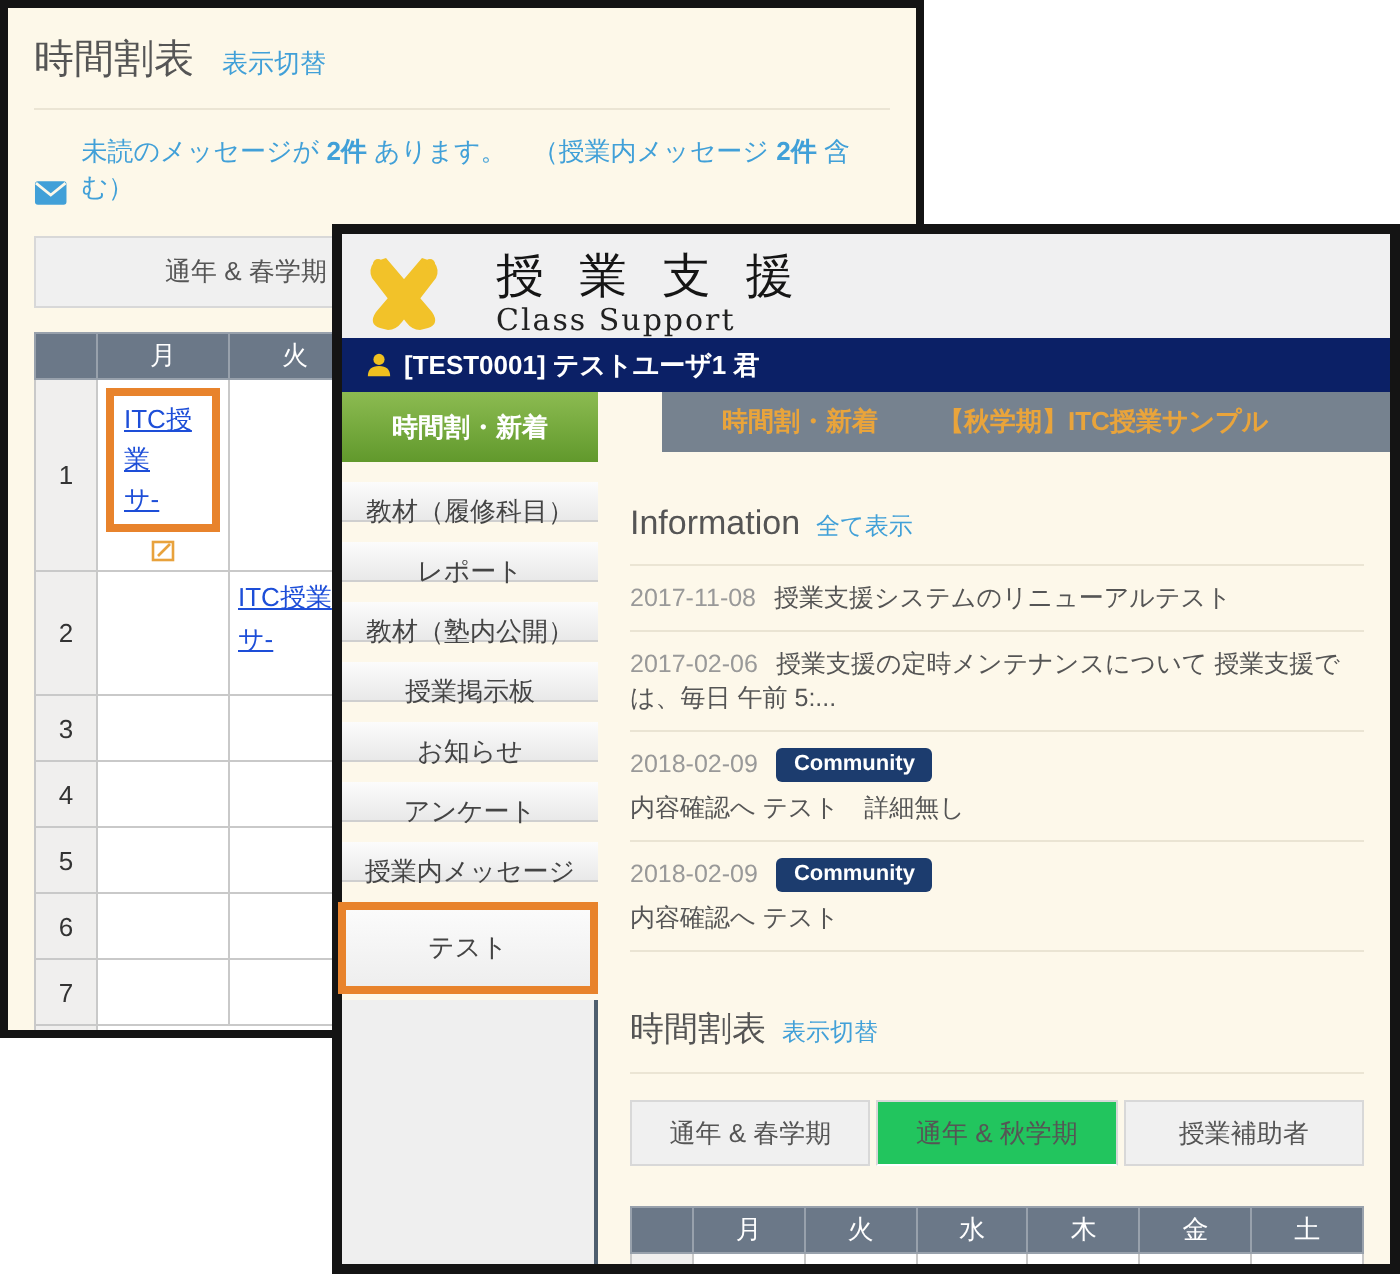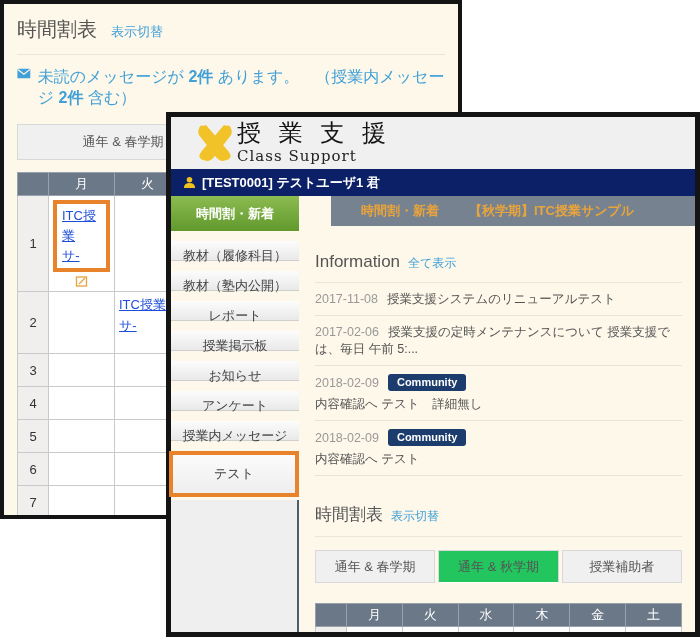--- a/index.html
+++ b/index.html
@@ -6,43 +6,43 @@
   html,body { width:700px; height:637px; background:#fff; overflow:hidden;
     font-family:"Liberation Sans","DejaVu Sans",sans-serif; }
   .window { position:absolute; background:#fdf8e9; border:4px solid #141414; }
 
   
   #back-window { left:0; top:0; width:462px; height:519px; padding:12px 13px; overflow:hidden; }
   .title-row { display:flex; align-items:baseline; gap:14px; }
   .h-title { font-size:20px; color:#555; font-weight:normal; }
   .blue-link { font-size:13px; color:#41a0d8; text-decoration:none; cursor:pointer; }
   .divider { border:none; border-top:1px solid #ebe5d4; margin:11px 0 12px; }
-  .unread-row { display:flex; align-items:flex-start; gap:7px; color:#41a0d8; font-size:16px; margin-top:3px; }
+  .unread-row { display:flex; align-items:flex-end; gap:7px; color:#41a0d8; font-size:13px; margin-top:3px; }
   .unread-row b { font-weight:bold; }
   .tabs-row { display:flex; gap:4px; margin-top:15px; }
   .tab { flex:1; height:36px; line-height:34px; text-align:center; font-size:13px; color:#555;
     background:#f0f0f0; border:1px solid #d8d8d8; cursor:pointer; }
   .tab.active { background:#22c55e; border-bottom:1px solid #fff; }
   table.tt { width:100%; border-collapse:collapse; margin-top:12px; background:#fff; table-layout:fixed; }
   table.tt th { background:#6b7888; color:#fff; font-weight:normal; font-size:13px; height:23px;
     border:1px solid #98a1ac; }
   table.tt td { border:1px solid #c9c9c9; font-size:13px; color:#333; vertical-align:top; padding:3px 4px; }
   table.tt td.rownum { background:#f0efee; text-align:center; vertical-align:middle; padding:0; }
   th.corner-col, td.rownum { width:31px; }
   tr.r1 { height:72px; } tr.r2 { height:62px; } tr.rs { height:33px; } tr.rx { height:28px; }
   .course-link { color:#1d4ed8; text-decoration:underline; font-size:13px; line-height:1.55;
     display:inline-block; cursor:pointer; white-space:pre-line; }
   .hl-box { display:inline-block; border:4px solid #e8832c; padding:2px 10px 2px 5px; margin:1px 0 0 0; }
   .memo-icon { display:block; margin:3px auto 0; }
 
   
   #front-window { left:166px; top:112px; width:534px; height:525px; border-width:5px;
     background:#fdf8ea; display:flex; flex-direction:column; padding:0; }
-  .fw-header { height:52px; background:#f0f0f1; display:flex; align-items:center;
-    padding-left:22px; gap:0; flex:none; }
+  .fw-header { height:52px; background:#f0f0f1; display:flex; align-items:flex-end;
+    padding-left:9px; gap:24px; flex:none; }
   .logo-text-title { font-family:"DejaVu Serif","Liberation Serif",serif; font-size:24px;
     color:#151515; letter-spacing:5px; line-height:1.05; }
   .logo-text-sub { font-family:"DejaVu Serif","Liberation Serif",serif; font-size:15px;
     color:#222; letter-spacing:1px; }
   .user-bar { height:27px; background:#0b2066; color:#fff; font-size:13px; font-weight:bold;
     display:flex; align-items:center; gap:6px; padding-left:12px; flex:none; }
   .nav-row { height:35px; display:flex; flex:none; background:#fdf8ea;gap:32px; }
   .menu-active { width:128px; background:linear-gradient(#8cbb51,#61992c); color:#fff;
     font-weight:bold; font-size:13px; display:flex; align-items:center; justify-content:center;
     cursor:pointer; flex:none; }
@@ -213,22 +213,22 @@
     <div class="menu-active">時間割・新着</div>
     <div class="crumb-bar">
       <span class="crumb-seg">時間割・新着</span>
       <span class="crumb-seg">【秋学期】ITC授業サンプル</span>
     </div>
   </div>
 
   <div class="fw-body">
     <div class="sidebar">
       <div class="side-item">教材（履修科目）</div>
+      <div class="side-item">レポート</div>
       <div class="side-item">教材（塾内公開）</div>
-      <div class="side-item">レポート</div>
       <div class="side-item">授業掲示板</div>
       <div class="side-item">お知らせ</div>
       <div class="side-item">アンケート</div>
       <div class="side-item">授業内メッセージ</div>
       <div class="test-wrap">
         <div class="side-item-test">テスト</div>
       </div>
       <div class="sidebar-footer"></div>
     </div>
 

